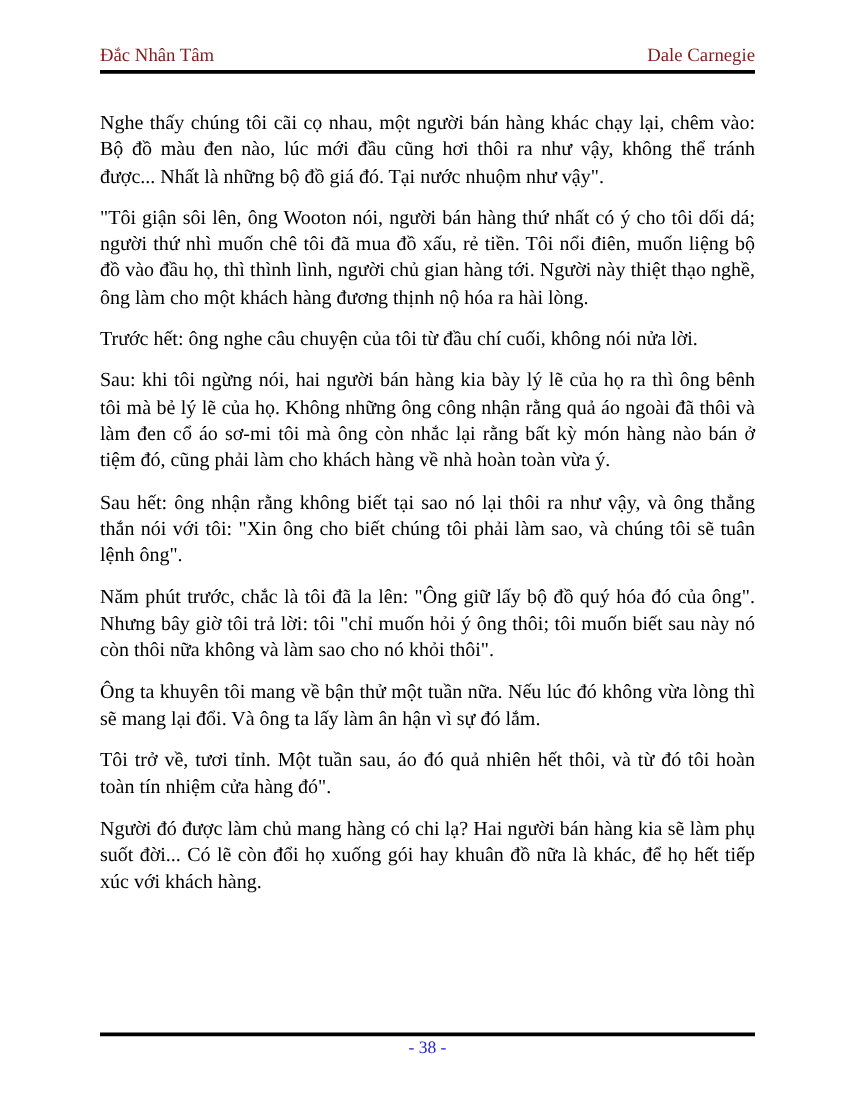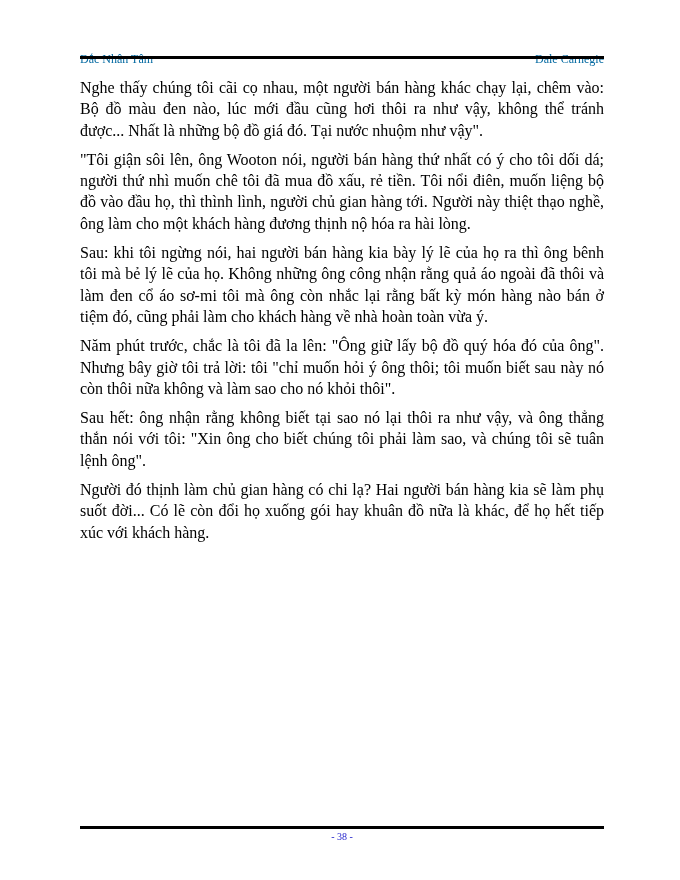--- a/index.html
+++ b/index.html
@@ -12,82 +12,85 @@
     width: 680px;
     height: 880px;
     background: #ffffff;
     font-family: "Liberation Serif", "DejaVu Serif", serif;
     overflow: hidden;
   }
   .header {
     position: absolute;
     left: 80px;
     right: 76px;
-    top: 52px;
+    top: 37px;
     display: flex;
     justify-content: space-between;
     align-items: baseline;
-    font-size: 12px;
-    color: #0369a1;
+    font-size: 15px;
+    color: #7f1d1d;
   }
   .header-rule {
     position: absolute;
     left: 80px;
     right: 76px;
     top: 56px;
     height: 3px;
     background: #000000;
   }
   .body-text {
     position: absolute;
     left: 80px;
     right: 76px;
     top: 76px;
     font-size: 16px;
     line-height: 21.3px;
     color: #000000;
     text-align: justify;
   }
   .body-text p {
-    margin: 1px 0 8px 0;
+    margin: 12px 0 8px 0;
   }
   .footer-rule {
     position: absolute;
     left: 80px;
     right: 76px;
     top: 826px;
     height: 3px;
     background: #000000;
   }
   .page-number {
     position: absolute;
     left: 80px;
     right: 76px;
     top: 831px;
     text-align: center;
-    font-size: 10px;
+    font-size: 14px;
     color: #2222cc;
   }
 </style>
 </head>
 <body>
 
 <div class="page">
 
   <div class="header">
     <span>Đắc Nhân Tâm</span>
     <span>Dale Carnegie</span>
   </div>
   <div class="header-rule"></div>
 
   <div class="body-text">
     <p>Nghe thấy chúng tôi cãi cọ nhau, một người bán hàng khác chạy lại, chêm vào: Bộ đồ màu đen nào, lúc mới đầu cũng hơi thôi ra như vậy, không thể tránh được... Nhất là những bộ đồ giá đó. Tại nước nhuộm như vậy".</p>
     <p>"Tôi giận sôi lên, ông Wooton nói, người bán hàng thứ nhất có ý cho tôi dối dá; người thứ nhì muốn chê tôi đã mua đồ xấu, rẻ tiền. Tôi nổi điên, muốn liệng bộ đồ vào đầu họ, thì thình lình, người chủ gian hàng tới. Người này thiệt thạo nghề, ông làm cho một khách hàng đương thịnh nộ hóa ra hài lòng.</p>
+    <p>Trước hết: ông nghe câu chuyện của tôi từ đầu chí cuối, không nói nửa lời.</p>
     <p>Sau: khi tôi ngừng nói, hai người bán hàng kia bày lý lẽ của họ ra thì ông bênh tôi mà bẻ lý lẽ của họ. Không những ông công nhận rằng quả áo ngoài đã thôi và làm đen cổ áo sơ-mi tôi mà ông còn nhắc lại rằng bất kỳ món hàng nào bán ở tiệm đó, cũng phải làm cho khách hàng về nhà hoàn toàn vừa ý.</p>
+    <p>Sau hết: ông nhận rằng không biết tại sao nó lại thôi ra như vậy, và ông thẳng thắn nói với tôi: "Xin ông cho biết chúng tôi phải làm sao, và chúng tôi sẽ tuân lệnh ông".</p>
     <p>Năm phút trước, chắc là tôi đã la lên: "Ông giữ lấy bộ đồ quý hóa đó của ông". Nhưng bây giờ tôi trả lời: tôi "chỉ muốn hỏi ý ông thôi; tôi muốn biết sau này nó còn thôi nữa không và làm sao cho nó khỏi thôi".</p>
-    <p>Sau hết: ông nhận rằng không biết tại sao nó lại thôi ra như vậy, và ông thẳng thắn nói với tôi: "Xin ông cho biết chúng tôi phải làm sao, và chúng tôi sẽ tuân lệnh ông".</p>
-    <p>Người đó thịnh làm chủ gian hàng có chi lạ? Hai người bán hàng kia sẽ làm phụ suốt đời... Có lẽ còn đổi họ xuống gói hay khuân đồ nữa là khác, để họ hết tiếp xúc với khách hàng.</p>
+    <p>Ông ta khuyên tôi mang về bận thử một tuần nữa. Nếu lúc đó không vừa lòng thì sẽ mang lại đổi. Và ông ta lấy làm ân hận vì sự đó lắm.</p>
+    <p>Tôi trở về, tươi tỉnh. Một tuần sau, áo đó quả nhiên hết thôi, và từ đó tôi hoàn toàn tín nhiệm cửa hàng đó".</p>
+    <p>Người đó được làm chủ mang hàng có chi lạ? Hai người bán hàng kia sẽ làm phụ suốt đời... Có lẽ còn đổi họ xuống gói hay khuân đồ nữa là khác, để họ hết tiếp xúc với khách hàng.</p>
   </div>
 
   <div class="footer-rule"></div>
   <div class="page-number">- 38 -</div>
 
 </div>
 
 </body></html>

